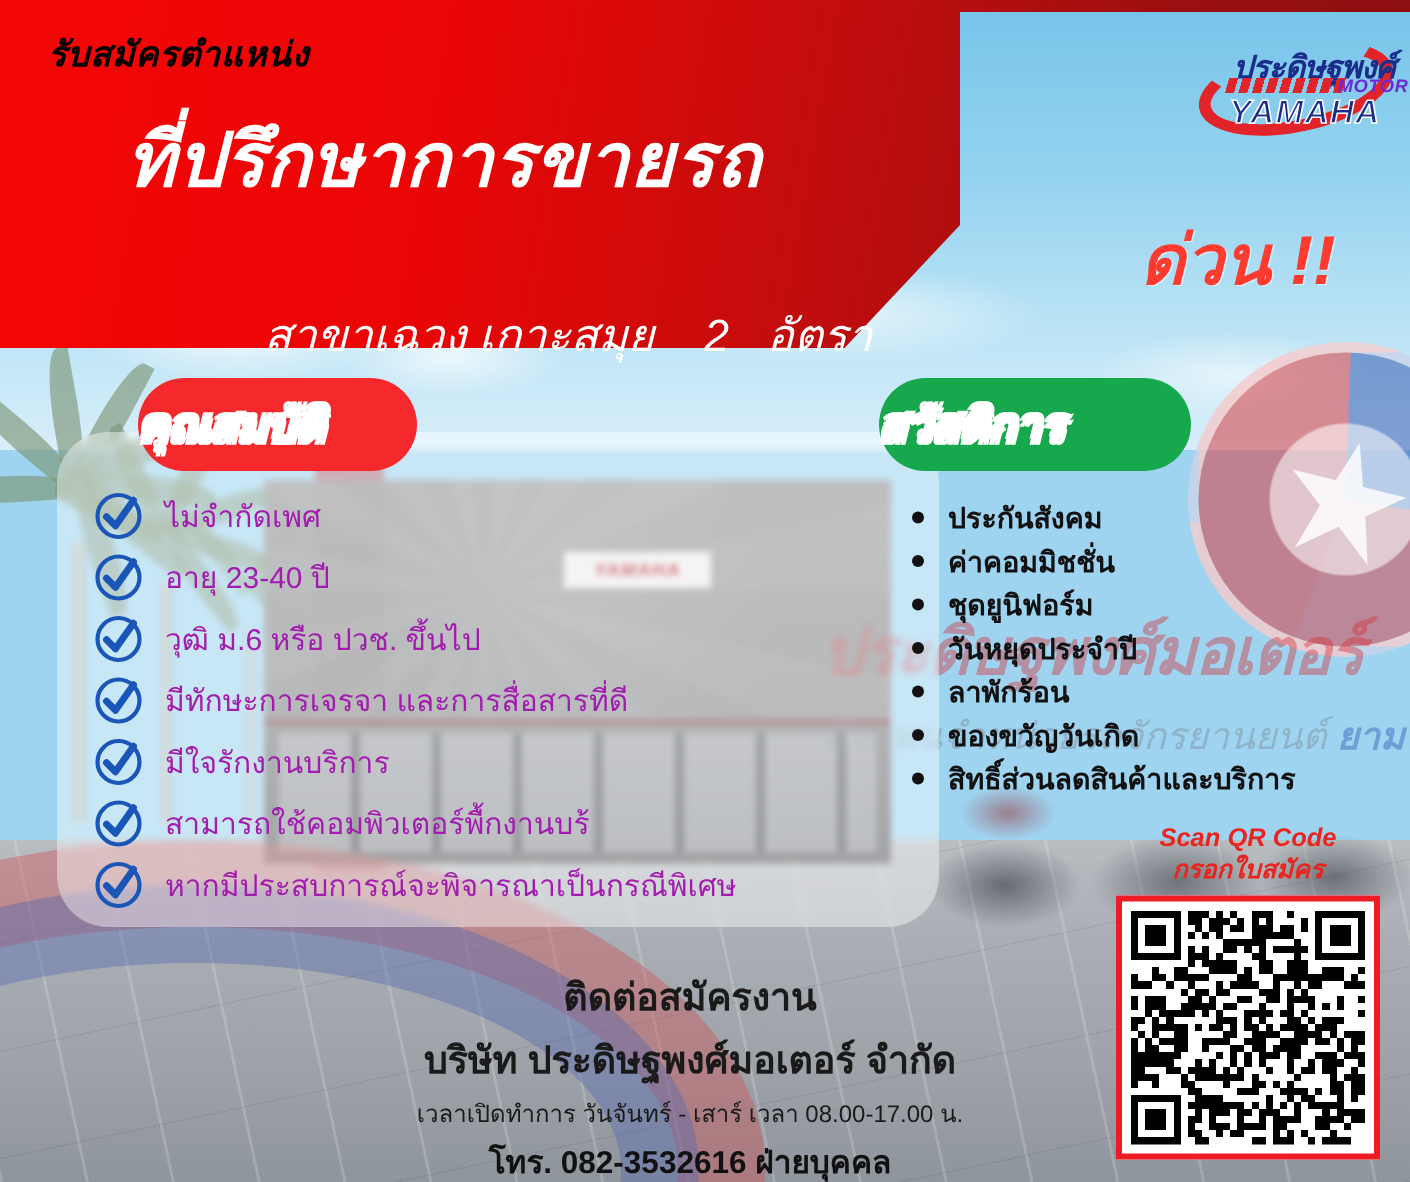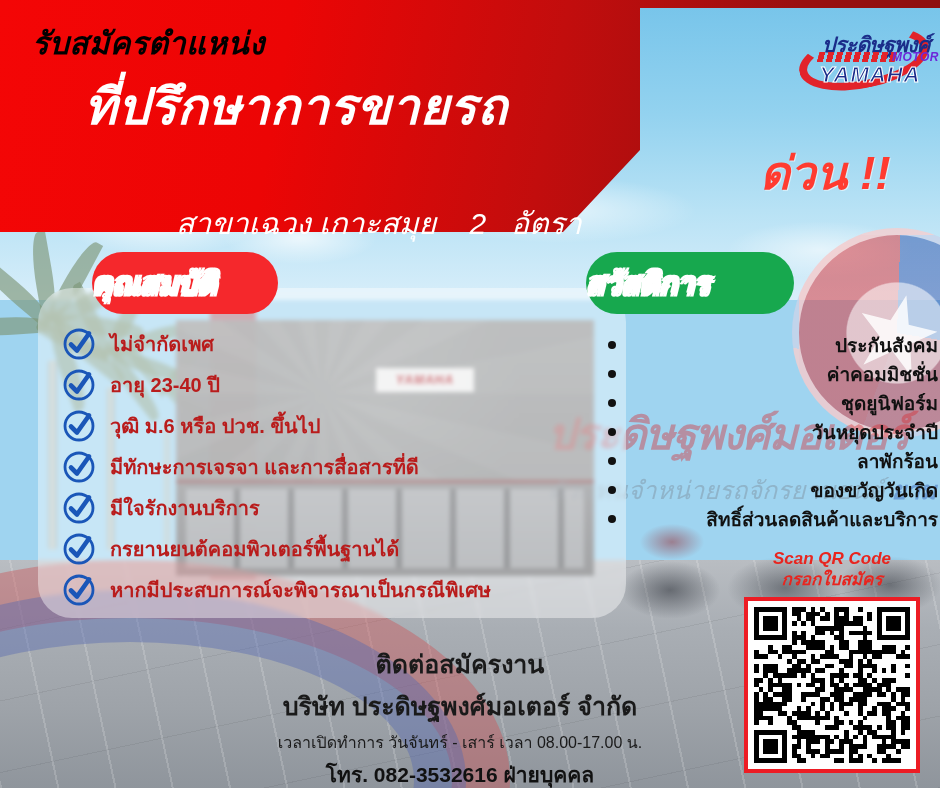--- a/index.html
+++ b/index.html
@@ -145,21 +145,21 @@
 
   
   .header{
     position:absolute; left:0; top:0; width:940px; height:232px;
     background:linear-gradient(100deg,#f40606 0%, #ec0505 30%, #c20d0d 58%, #990f10 82%, #8b0f10 100%);
     clip-path:polygon(0 0, 940px 0, 940px 8px, 640px 8px, 640px 150px, 563px 232px, 0 232px);
   }
   .header-inner{ position:absolute; left:0; top:0; width:660px; height:232px; }
   .kicker{
     position:absolute; left:32px; top:18px;
-    font-size:31px; font-weight:bold; font-style:italic; color:#000;
+    font-size:23px; font-weight:bold; font-style:italic; color:#000;
     letter-spacing:.5px;
   }
   .headline{
     position:absolute; left:84px; top:82px;
     font-size:50px; font-weight:bold; font-style:italic; color:#fff;
     letter-spacing:.5px; line-height:1;
   }
   .subline{
     position:absolute; left:176px; top:152px;
     font-size:30px; font-weight:normal; font-style:italic; color:#fff;
@@ -234,29 +234,29 @@
   }
 
   .qual-list{
     position:absolute; left:62px; top:324px; width:540px;
   }
   .qual-item{
     display:flex; align-items:center; height:40px; margin-bottom:1px;
   }
   .chk{ width:34px; height:34px; flex:0 0 34px; margin-right:14px; }
   .qual-text{
-    font-size:20px; font-weight:bold; color:#b91c1c; white-space:nowrap;
+    font-size:20px; font-weight:normal; color:#a21caf; white-space:nowrap;
   }
 
   
   .ben-list{
     position:absolute; left:608px; top:330px; width:330px;
   }
   .ben-item{
-    display:flex; align-items:center; height:29px;justify-content:space-between;
+    display:flex; align-items:center; height:29px;
   }
   .dot{
     width:8px; height:8px; border-radius:50%; background:#111;
     flex:0 0 8px; margin-right:16px;
   }
   .ben-text{ font-size:19px; font-weight:bold; color:#111; white-space:nowrap; }
 
   
   .qr-wrap{ position:absolute; left:744px; top:548px; width:176px; height:226px; }
   .qr-title{
@@ -405,21 +405,21 @@
       </span>
       <span class="qual-text">มีใจรักงานบริการ</span>
     </div>
     <div class="qual-item">
       <span class="chk">
         <svg viewBox="0 0 34 34">
             <circle cx="17" cy="17" r="14" fill="none" stroke="#1a56b8" stroke-width="2.8"></circle>
             <path d="M9 17.5 L15 23.5 L27 6.5" fill="none" stroke="#1a56b8" stroke-width="4.6" stroke-linecap="round" stroke-linejoin="round"></path>
           </svg>
       </span>
-      <span class="qual-text">กรยานยนต้คอมพิวเตอร์พื้นฐานได้</span>
+      <span class="qual-text">สามารถใช้คอมพิวเตอร์พื้กงานบร้</span>
     </div>
     <div class="qual-item">
       <span class="chk">
         <svg viewBox="0 0 34 34">
             <circle cx="17" cy="17" r="14" fill="none" stroke="#1a56b8" stroke-width="2.8"></circle>
             <path d="M9 17.5 L15 23.5 L27 6.5" fill="none" stroke="#1a56b8" stroke-width="4.6" stroke-linecap="round" stroke-linejoin="round"></path>
           </svg>
       </span>
       <span class="qual-text">หากมีประสบการณ์จะพิจารณาเป็นกรณีพิเศษ</span>
     </div>

